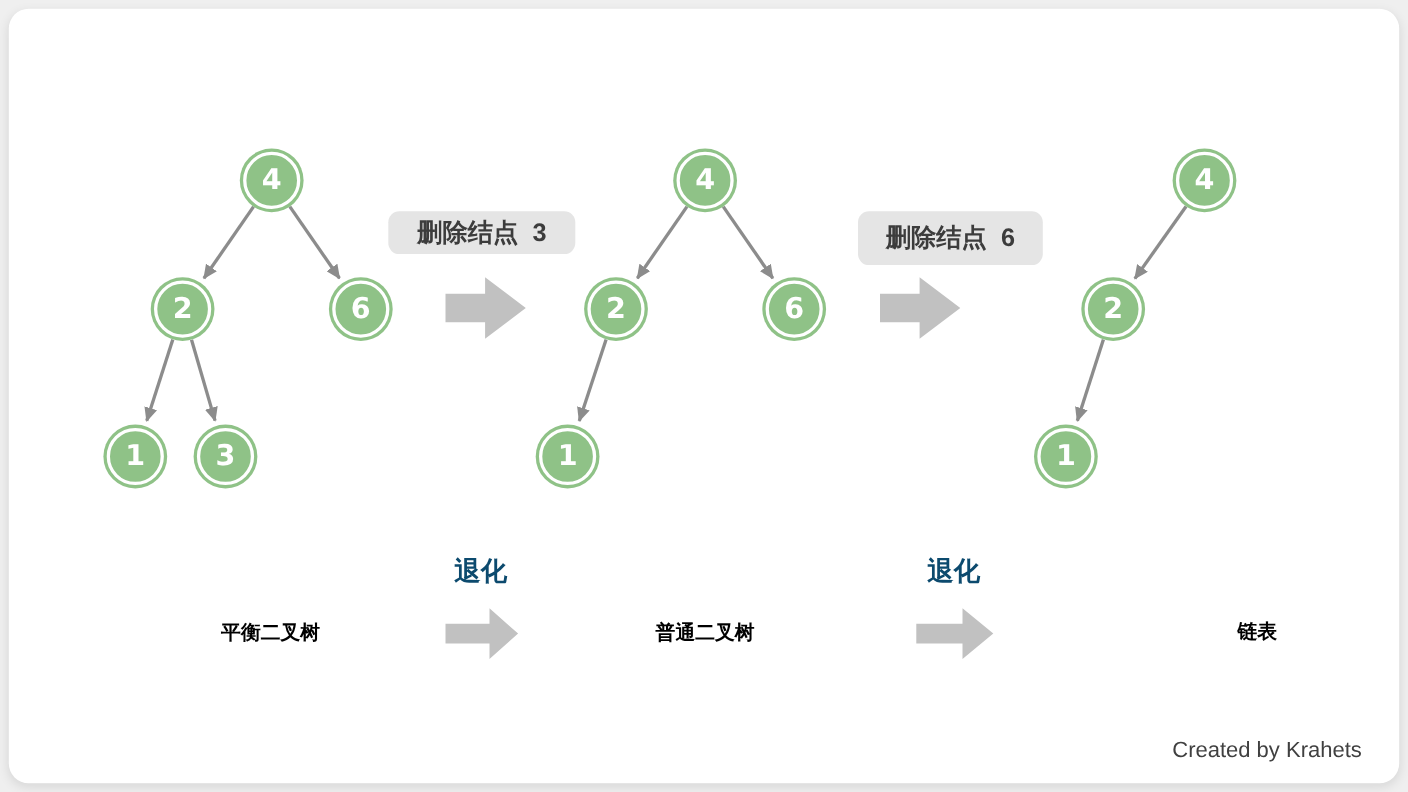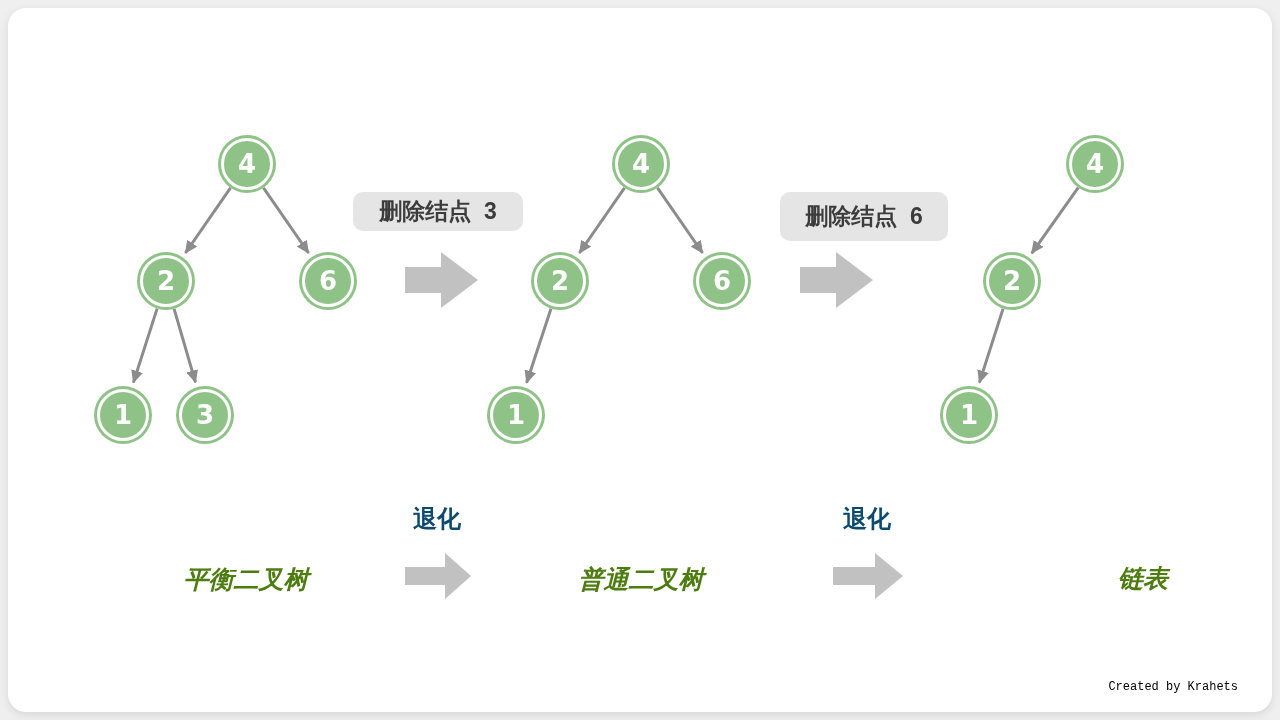--- a/index.html
+++ b/index.html
@@ -36,29 +36,29 @@
   .badge-1{left:353px;top:192px;width:170px;height:39px;}
   .badge-2{left:780px;top:192px;width:168px;height:49px;}
   .caption{
     position:absolute;z-index:3;transform:translateX(-50%);
     color:#0c4a6e;font-weight:bold;font-size:24px;white-space:nowrap;
   }
   .caption-1{left:437px;top:503px;}
   .caption-2{left:867px;top:503px;}
   .tree-label{
     position:absolute;z-index:3;transform:translateX(-50%);
-    color:#4d7c0f;font-weight:bold;font-size:25px;white-space:nowrap;font-style:italic;
+    color:#000000;font-weight:bold;font-size:18px;white-space:nowrap;
   }
   .tree-label-1{left:246px;top:563px;}
   .tree-label-2{left:641px;top:563px;text-align:center;}
   .tree-label-3{left:1143px;top:562px;}
   .watermark{
     position:absolute;z-index:3;right:42px;bottom:26px;
-    color:#000000;font-size:12px;
-    font-family:Liberation Mono, monospace;
+    color:#404040;font-size:20px;
+    font-family:Liberation Sans, sans-serif;
   }
 </style>
 </head>
 <body>
 
 <div class="stage">
   <div class="card"></div>
 
   <svg id="diagram-svg" width="1280" height="720" viewBox="0 0 1280 720">
       <defs>

